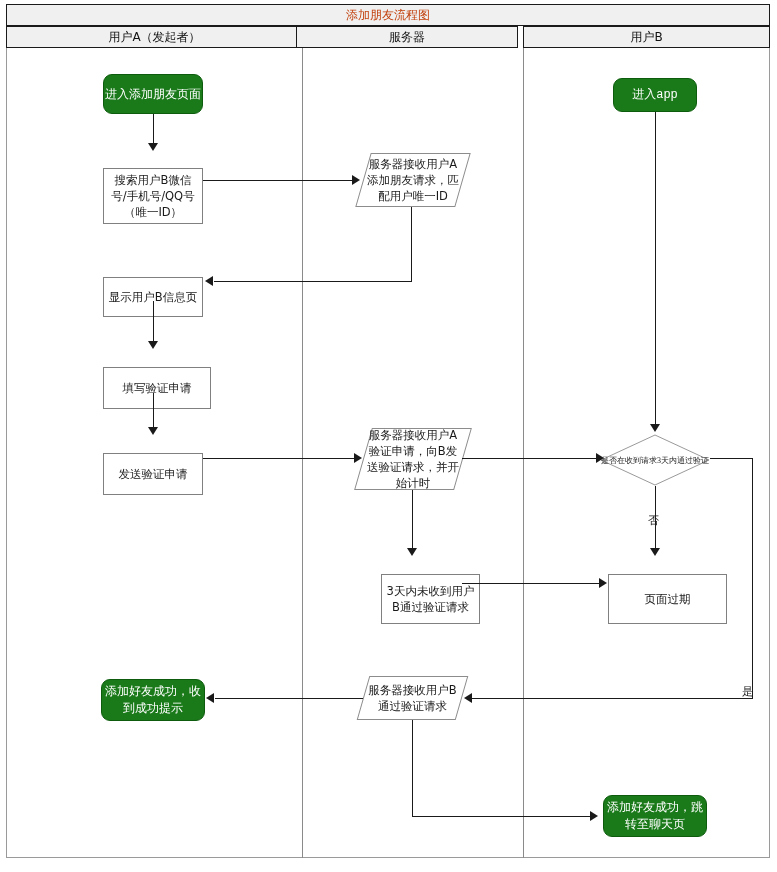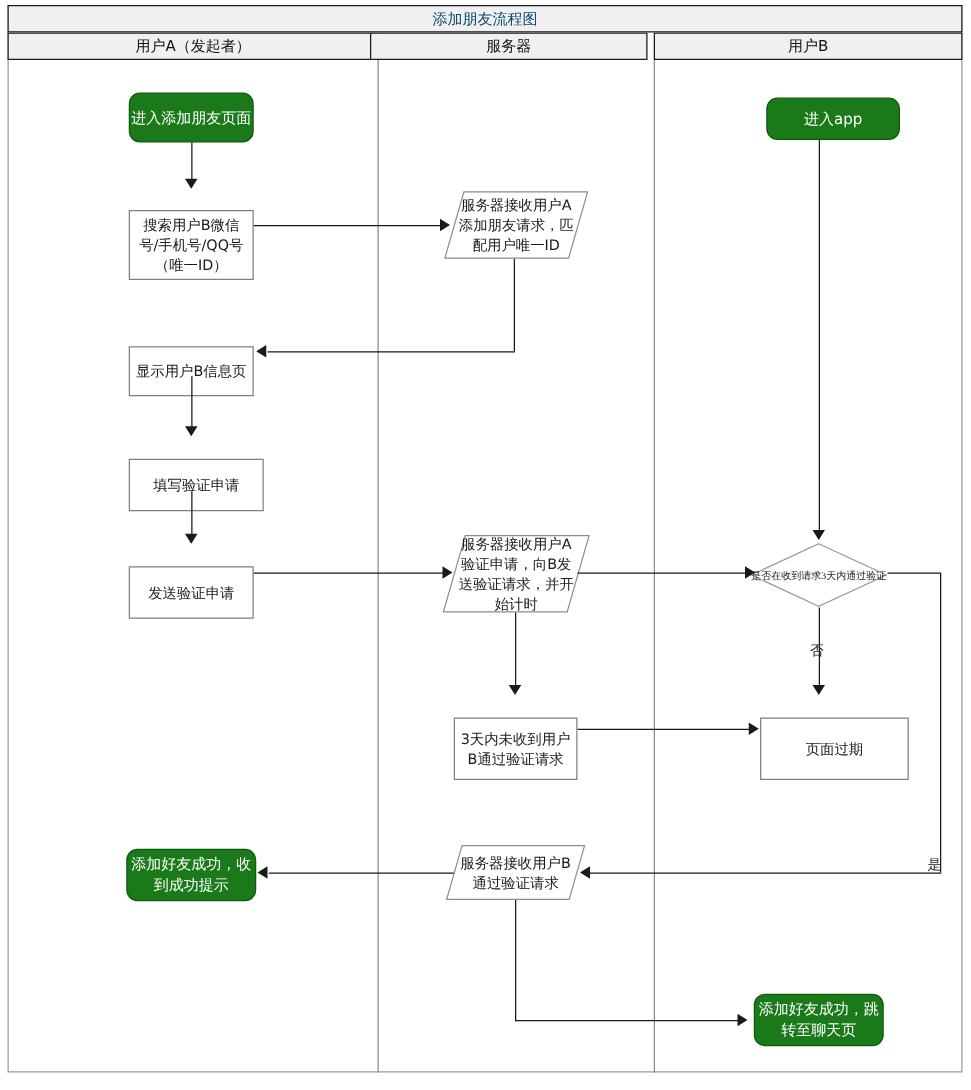--- a/index.html
+++ b/index.html
@@ -3,21 +3,21 @@
 <meta charset="utf-8">
 <style>
   html,body{margin:0;padding:0;background:#ffffff;}
   body{font-family:"DejaVu Sans","Liberation Sans",sans-serif;}
   #stage{position:relative;width:777px;height:872px;overflow:hidden;background:#fff;}
 
   
   .frame{position:absolute;left:6px;top:4px;width:764px;height:854px;border:1px solid #9a9a9a;box-sizing:border-box;}
   .title-band{position:absolute;left:6px;top:4px;width:764px;height:22px;
     background:#f0f0f0;border:1px solid #1a1a1a;box-sizing:border-box;
-    display:flex;align-items:center;justify-content:center;font-size:12px;color:#0c4a6e;}
+    display:flex;align-items:center;justify-content:center;font-size:12px;color:#c2410c;}
   .lane-band{position:absolute;top:26px;height:22px;background:#f0f0f0;
     border:1px solid #1a1a1a;box-sizing:border-box;
     display:flex;align-items:center;justify-content:center;font-size:12px;color:#111;}
   .lane-band.l0{left:6px;width:297px;}
   .lane-band.l1{left:296px;width:222px;text-align:center;}
   .lane-band.l2{left:523px;width:247px;}
   .lane-div{position:absolute;top:48px;width:1px;height:810px;background:#8a8a8a;}
   .lane-div.d0{left:302px;}
   .lane-div.d1{left:523px;}
 
@@ -74,27 +74,27 @@
   <div class="node term" style="left:101px;top:679px;width:104px;height:42px;">添加好友成功，收到成功提示</div>
 
   <div class="node para" style="left:363px;top:153px;width:100px;height:54px;">
     <span>服务器接收用户A添加朋友请求，匹配用户唯一ID</span>
   </div>
 
   <div class="node para" style="left:363px;top:428px;width:100px;height:62px;">
     <span>服务器接收用户A验证申请，向B发送验证请求，并开始计时</span>
   </div>
 
-  <div class="node rect" style="left:363px;top:558px;width:99px;height:50px;padding:0 3px;">3天内未收到用户B通过验证请求</div>
+  <div class="node rect" style="left:381px;top:558px;width:99px;height:50px;padding:0 3px;">3天内未收到用户B通过验证请求</div>
 
   <div class="node para" style="left:363px;top:676px;width:99px;height:44px;">
     <span>服务器接收用户B通过验证请求</span>
   </div>
 
-  <div class="node term" style="left:613px;top:78px;width:107px;height:34px;">进入app</div>
+  <div class="node term" style="left:613px;top:78px;width:84px;height:34px;font-family:Liberation Mono, monospace;">进入app</div>
 
   <div class="diam-wrap" style="left:600px;top:434px;width:110px;height:52px;">
     <svg class="diam-shape" viewBox="0 0 110 52" preserveAspectRatio="none">
       <polygon points="55,1 109,26 55,51 1,26" fill="#ffffff" stroke="#9a9a9a" stroke-width="1"></polygon>
     </svg>
     <div class="diam-text">是否在收到请求3天内通过验证</div>
   </div>
 
   <div class="node rect" style="left:608px;top:558px;width:119px;height:50px;">页面过期</div>
 

